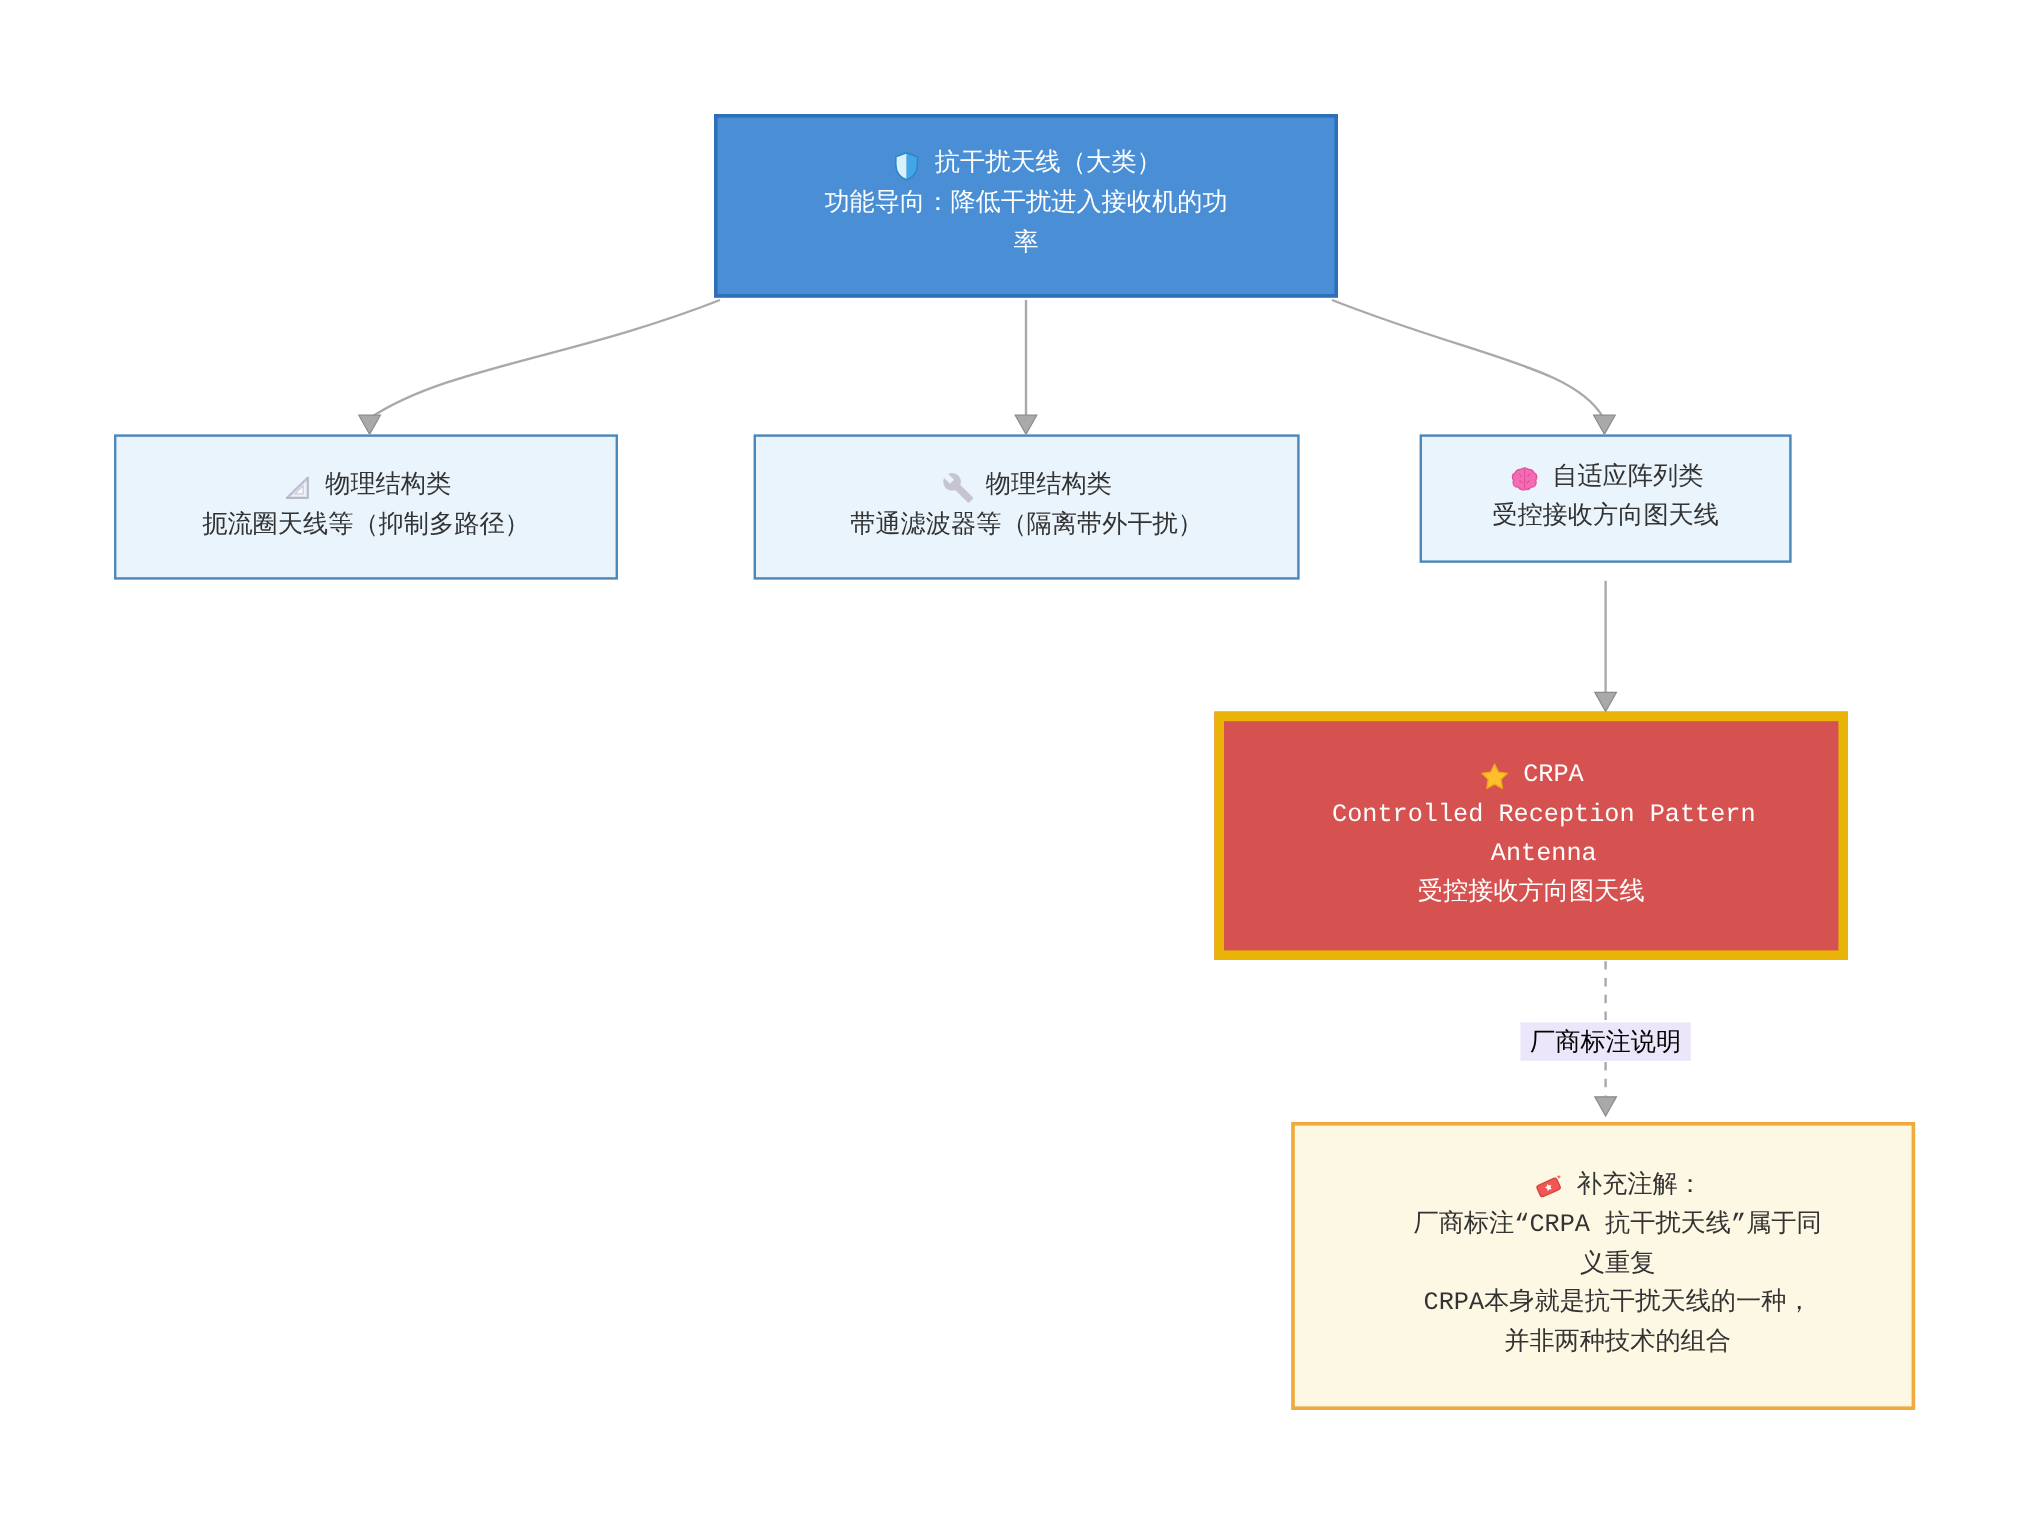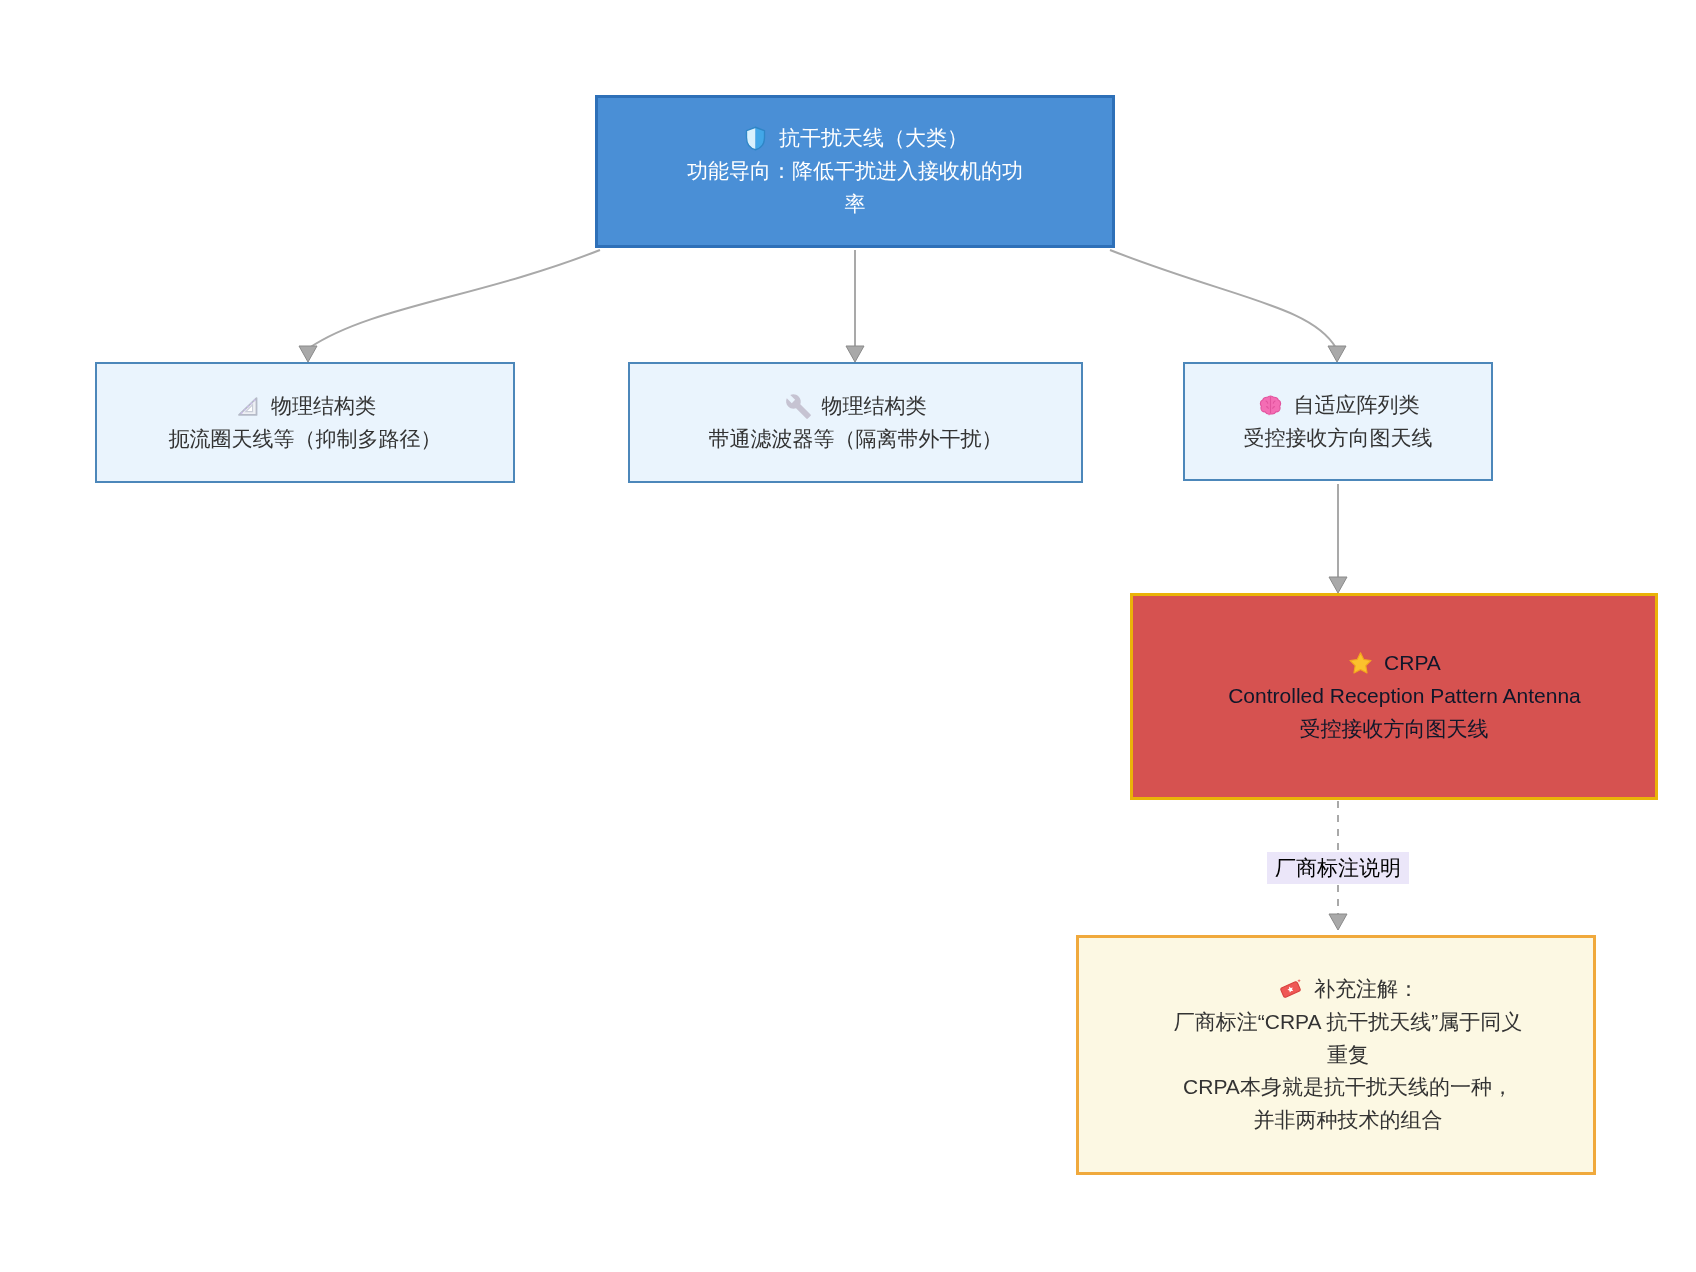--- a/index.html
+++ b/index.html
@@ -1,21 +1,21 @@
 <!DOCTYPE html>
 <html><head>
 <meta charset="utf-8">
 <style>
   html,body { margin:0; padding:0; background:#ffffff; }
   .canvas {
     position: relative;
     width: 1696px;
     height: 1272px;
     background: #ffffff;
-    font-family: Liberation Sans, sans-serif;
+    font-family: Liberation Mono, monospace;
     overflow: hidden;
   }
   .edges { position:absolute; left:0; top:0; width:1696px; height:1272px; pointer-events:none; }
   .edges path.link { fill:none; stroke:#a9a9a9; stroke-width:2px; }
   .edges path.dashed { stroke-dasharray:7 7; }
   .edges polygon.arrowhead { fill:#a9a9a9; stroke:#8a8a8a; stroke-width:1px; }
 
   .node {
     position:absolute;
     box-sizing:border-box;
@@ -34,25 +34,25 @@
 
   .node-root {
     left:595px; top:95px; width:520px; height:153px;
     background:#4a8fd6; border:3px solid #2e70b8; color:#ffffff;
   }
   .node-root .wrap { max-width:352px; }
 
   .node-branch { background:#eaf4fd; border:2px solid #4c87ba; }
   .node-physical { left:95px;  top:362px; width:420px; height:121px; }
   .node-filter   { left:628px; top:362px; width:455px; height:121px; }
-  .node-adaptive { left:1183px; top:362px; width:310px; height:119px; }
+  .node-adaptive { left:1183px; top:362px; width:310px; height:107px; }
 
   .node-crpa {
-    left:1130px; top:593px; width:528px; height:207px;
-    background:#d65250; border:3px solid #eab308; color:#0f172a;
+    left:1012px; top:593px; width:528px; height:207px;
+    background:#d65250; border:8px solid #eab308; color:#ffffff;
   }
   .node-crpa .wrap { max-width:400px;margin-left:21px; }
 
   .node-note {
     left:1076px; top:935px; width:520px; height:240px;
     background:#fcf8e3; border:3px solid #f0a93c;padding-left:24px;
   }
   .node-note .wrap { max-width:360px; }
 
   .edge-label {

